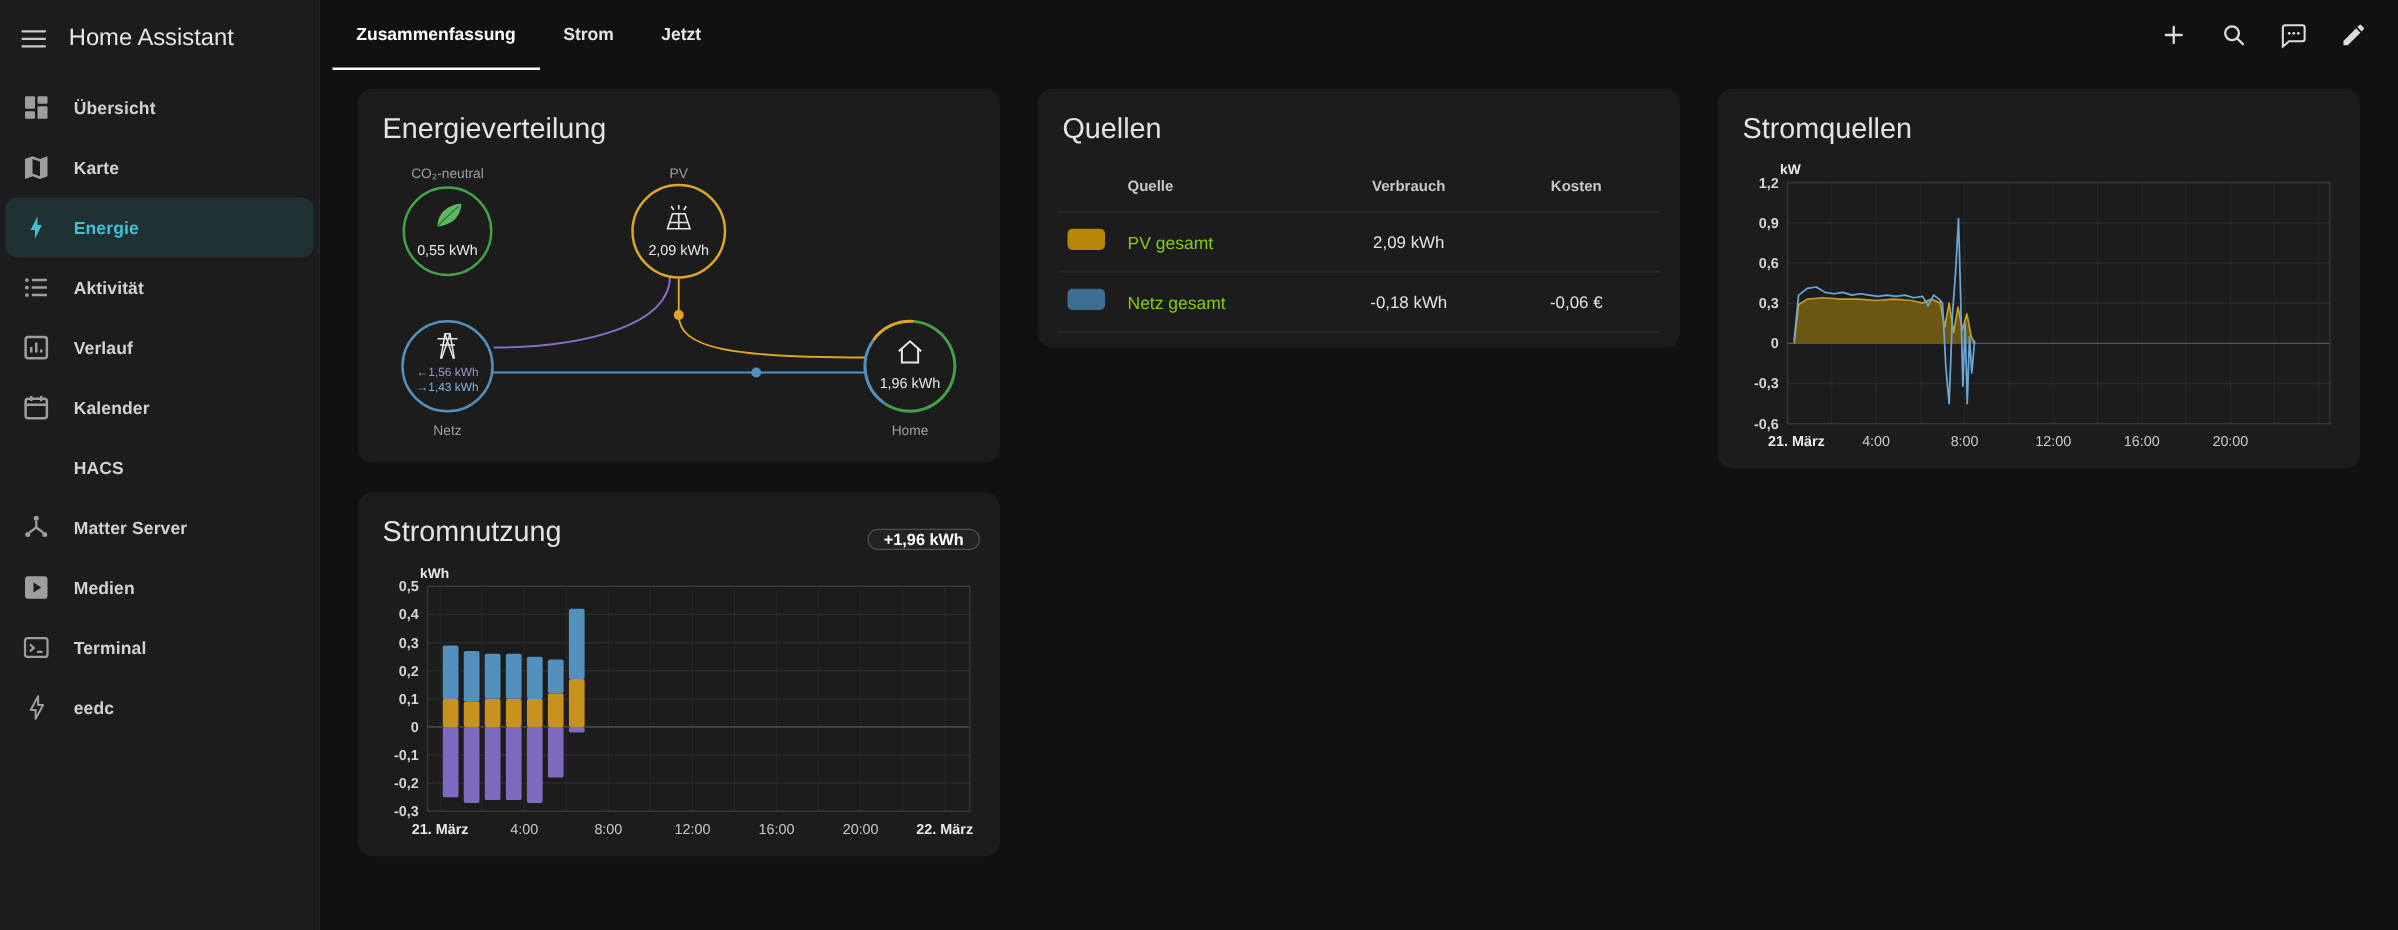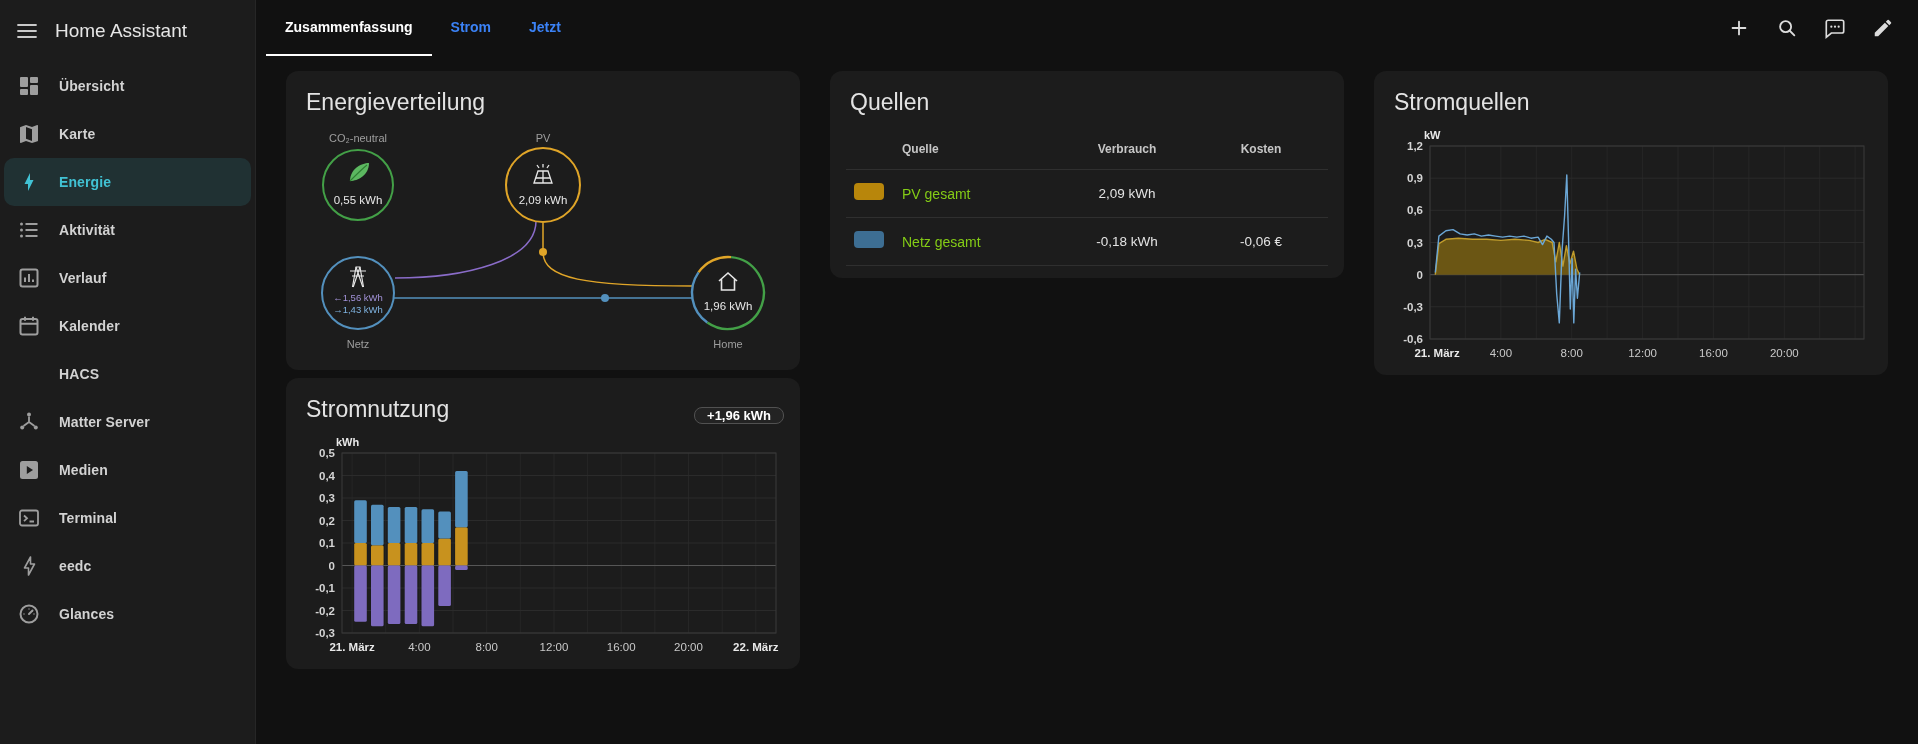--- a/index.html
+++ b/index.html
@@ -18,30 +18,30 @@
   .nav-icon{width:24px;height:24px;color:#9e9e9e;flex-shrink:0}
   .nav-icon svg{width:100%;height:100%}
   .nav-item .lbl{font-size:14px;font-weight:700;letter-spacing:.1px}
   .nav-item.active{background:rgba(60,190,212,.13);color:#41c2d4}
   .nav-item.active .nav-icon{color:#41c2d4}
 
   
   .main{flex:1;display:flex;flex-direction:column;min-width:0}
   .topbar{height:56px;display:flex;align-items:center;justify-content:space-between;padding:0 14px 0 10px;flex-shrink:0}
   .tabs{display:flex;height:100%}
-  .tab{height:100%;display:flex;align-items:center;padding:0 19px;font-size:14px;font-weight:700;color:#3b82f6;border-bottom:2px solid transparent;cursor:pointer}
+  .tab{height:100%;display:flex;align-items:center;padding:0 19px;font-size:14px;font-weight:700;color:#e5e5e5;border-bottom:2px solid transparent;cursor:pointer}
   .tab.active{color:#fff;border-bottom-color:#fff}
   .topbar-actions{display:flex;gap:6px;align-items:center}
   .action-btn{width:42px;height:42px;display:flex;align-items:center;justify-content:center;color:#dcdcdc;background:none;border:none;cursor:pointer}
   .action-btn span{width:22px;height:22px;display:block}
   .action-btn svg{width:100%;height:100%}
 
   
   .content{display:flex;gap:30px;padding:15px 0 0 30px;align-items:flex-start}
-  .col{display:flex;flex-direction:column;gap:8px;width:514px;flex-shrink:0}
+  .col{display:flex;flex-direction:column;gap:24px;width:514px;flex-shrink:0}
   .card{background:#1c1c1c;border-radius:12px;padding:18px 16px 12px;width:100%}
   .card-title{font-size:23px;font-weight:400;color:#e3e3e3;padding:0 4px 12px}
   .card-head{display:flex;align-items:center;justify-content:space-between}
   .badge{border:1px solid #515151;background:#232323;border-radius:8px;padding:0 12px;font-size:13px;font-weight:700;color:#fff;white-space:nowrap;cursor:pointer}
 
   
   .energy-svg{display:block;width:480px;height:auto;margin:0 auto;
     font-family:"Liberation Sans","DejaVu Sans",sans-serif}
   .node-circle{fill:#1c1c1c;stroke-width:2}
   .node-label{fill:#9e9e9e;font-size:11px;text-anchor:middle}
@@ -157,28 +157,20 @@
               <rect x="3" y="4.5" width="18" height="15" rx="2"></rect>
               <path d="M7 9.5l3 2.8-3 2.8M12.5 15.5H17"></path>
             </svg></span>
           <span class="lbl">Terminal</span>
         </div>
         <div class="nav-item">
           <span class="nav-icon"><svg viewBox="0 0 24 24" fill="none" stroke="currentColor" stroke-width="1.6">
               <path d="M11.5 21v-7h-4l6-11v7h4l-6 11z" stroke-linejoin="round"></path>
             </svg></span>
           <span class="lbl">eedc</span>
-        </div>
-        <div class="nav-item">
-          <span class="nav-icon"><svg viewBox="0 0 24 24" fill="none" stroke="currentColor" stroke-width="2">
-              <circle cx="12" cy="12" r="8.5"></circle>
-              <path d="M12 12l3.5-3.5" stroke-linecap="round"></path>
-              <path d="M12 6.5v1M17.5 12h-1M6.5 12h1" stroke-width="1.4"></path>
-            </svg></span>
-          <span class="lbl">Glances</span>
         </div>
       </nav>
   </aside>
 
   <div class="main">
     <header class="topbar">
       <div class="tabs" id="tab-bar">
           <div class="tab active">Zusammenfassung</div>
           <div class="tab">Strom</div>
           <div class="tab">Jetzt</div>

